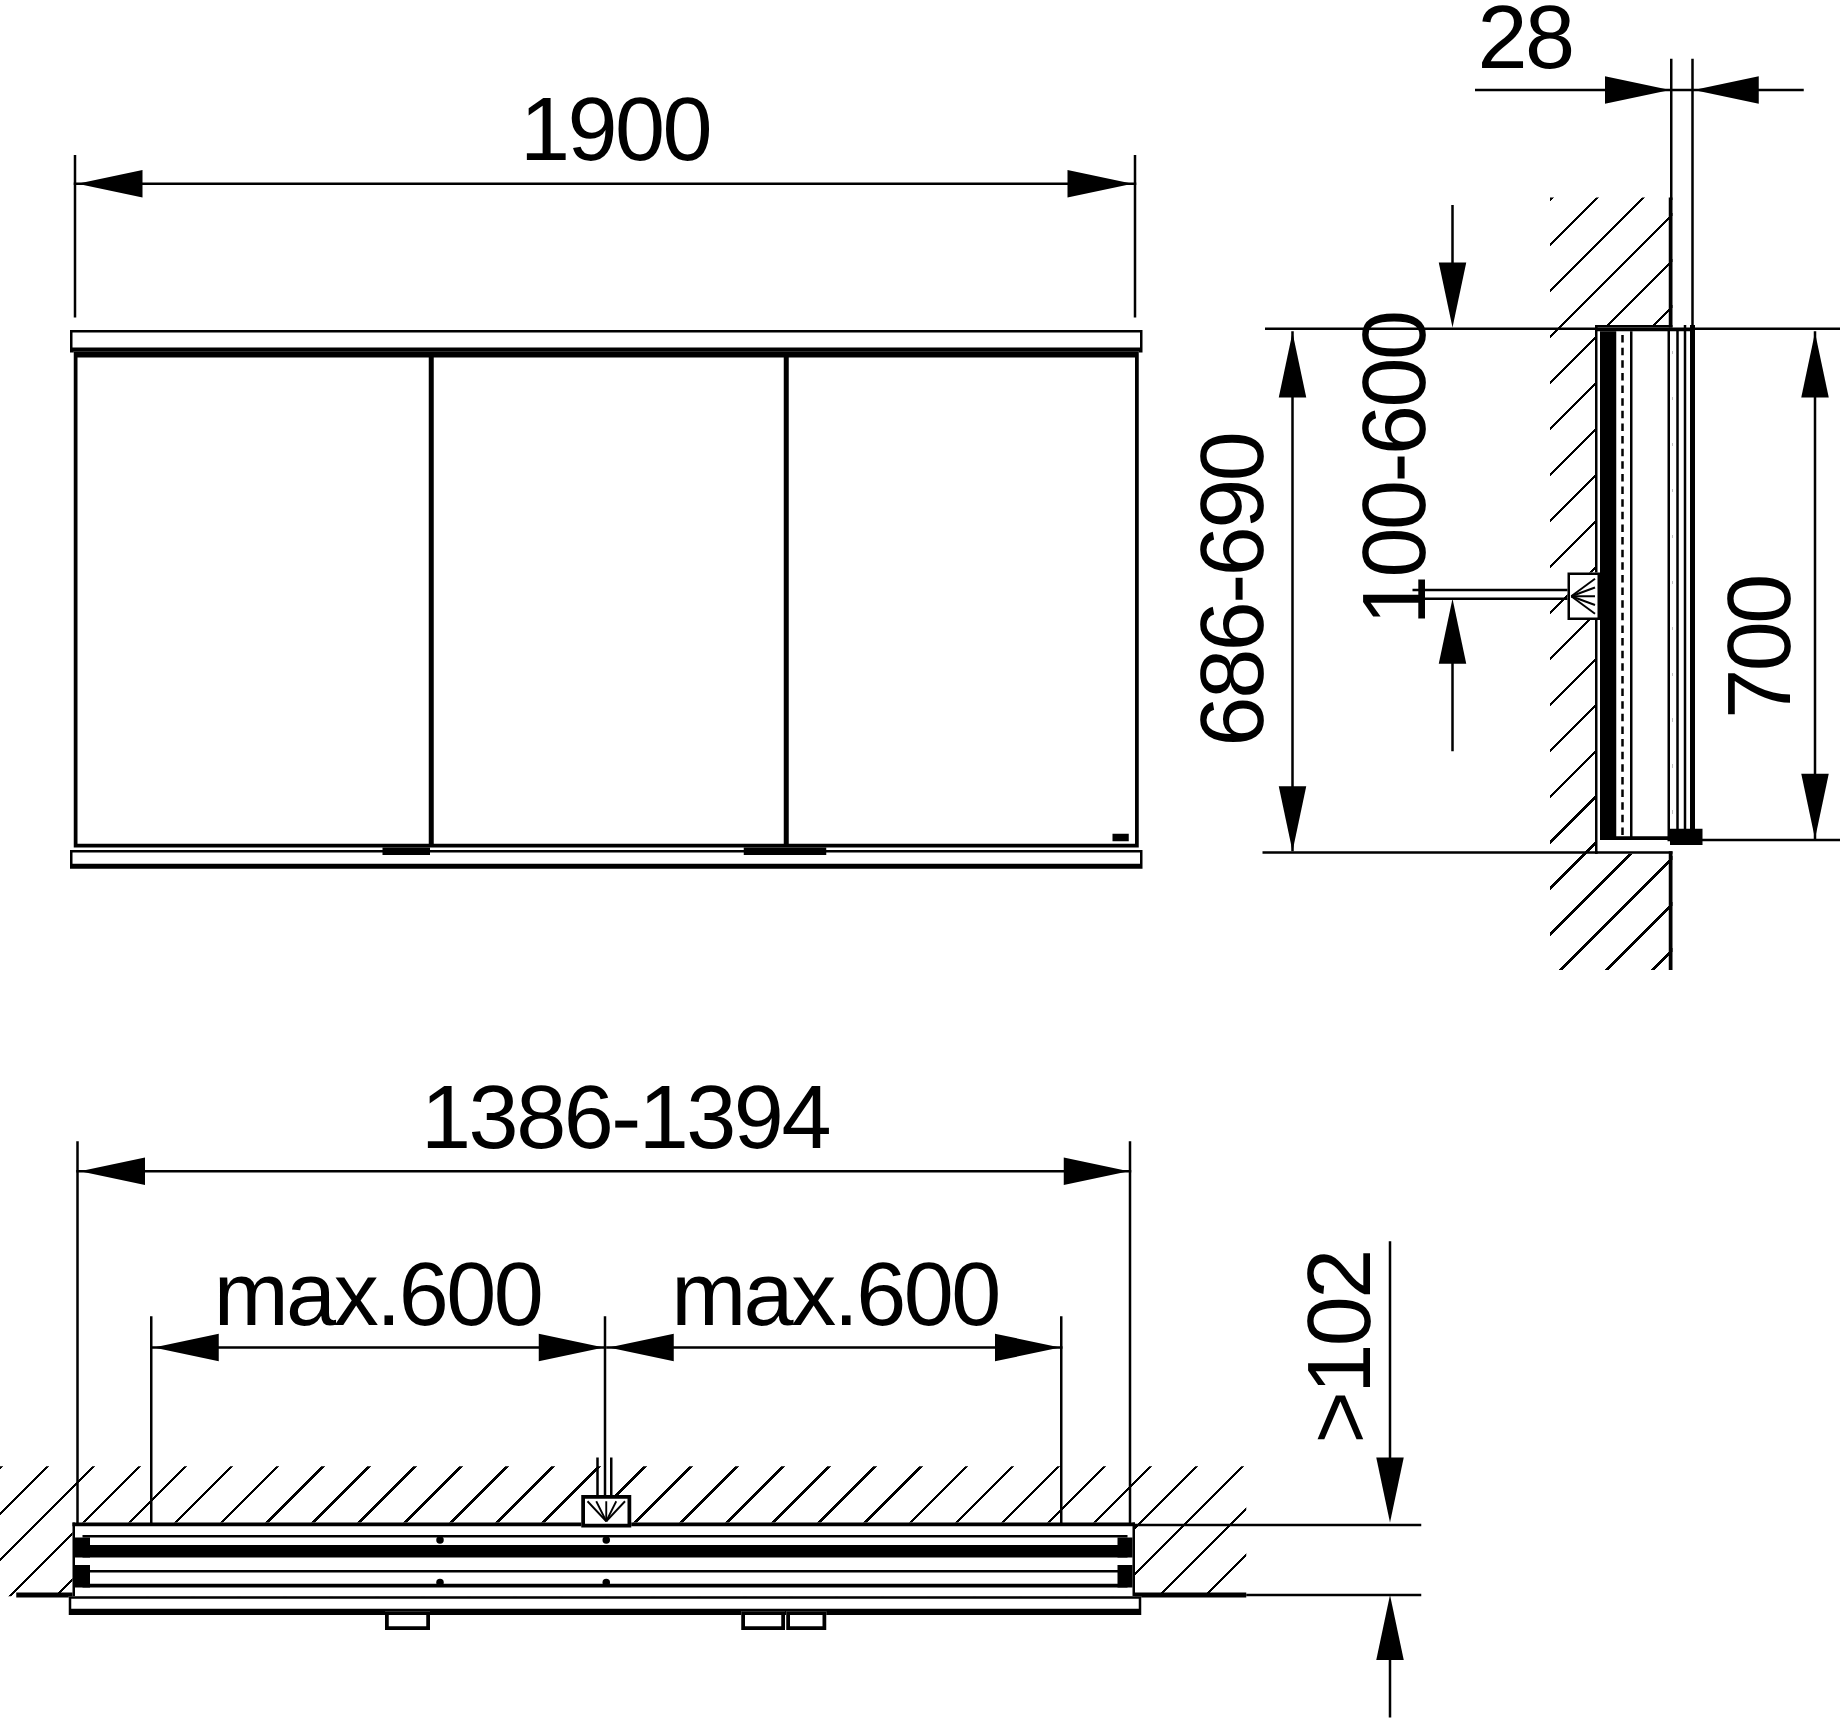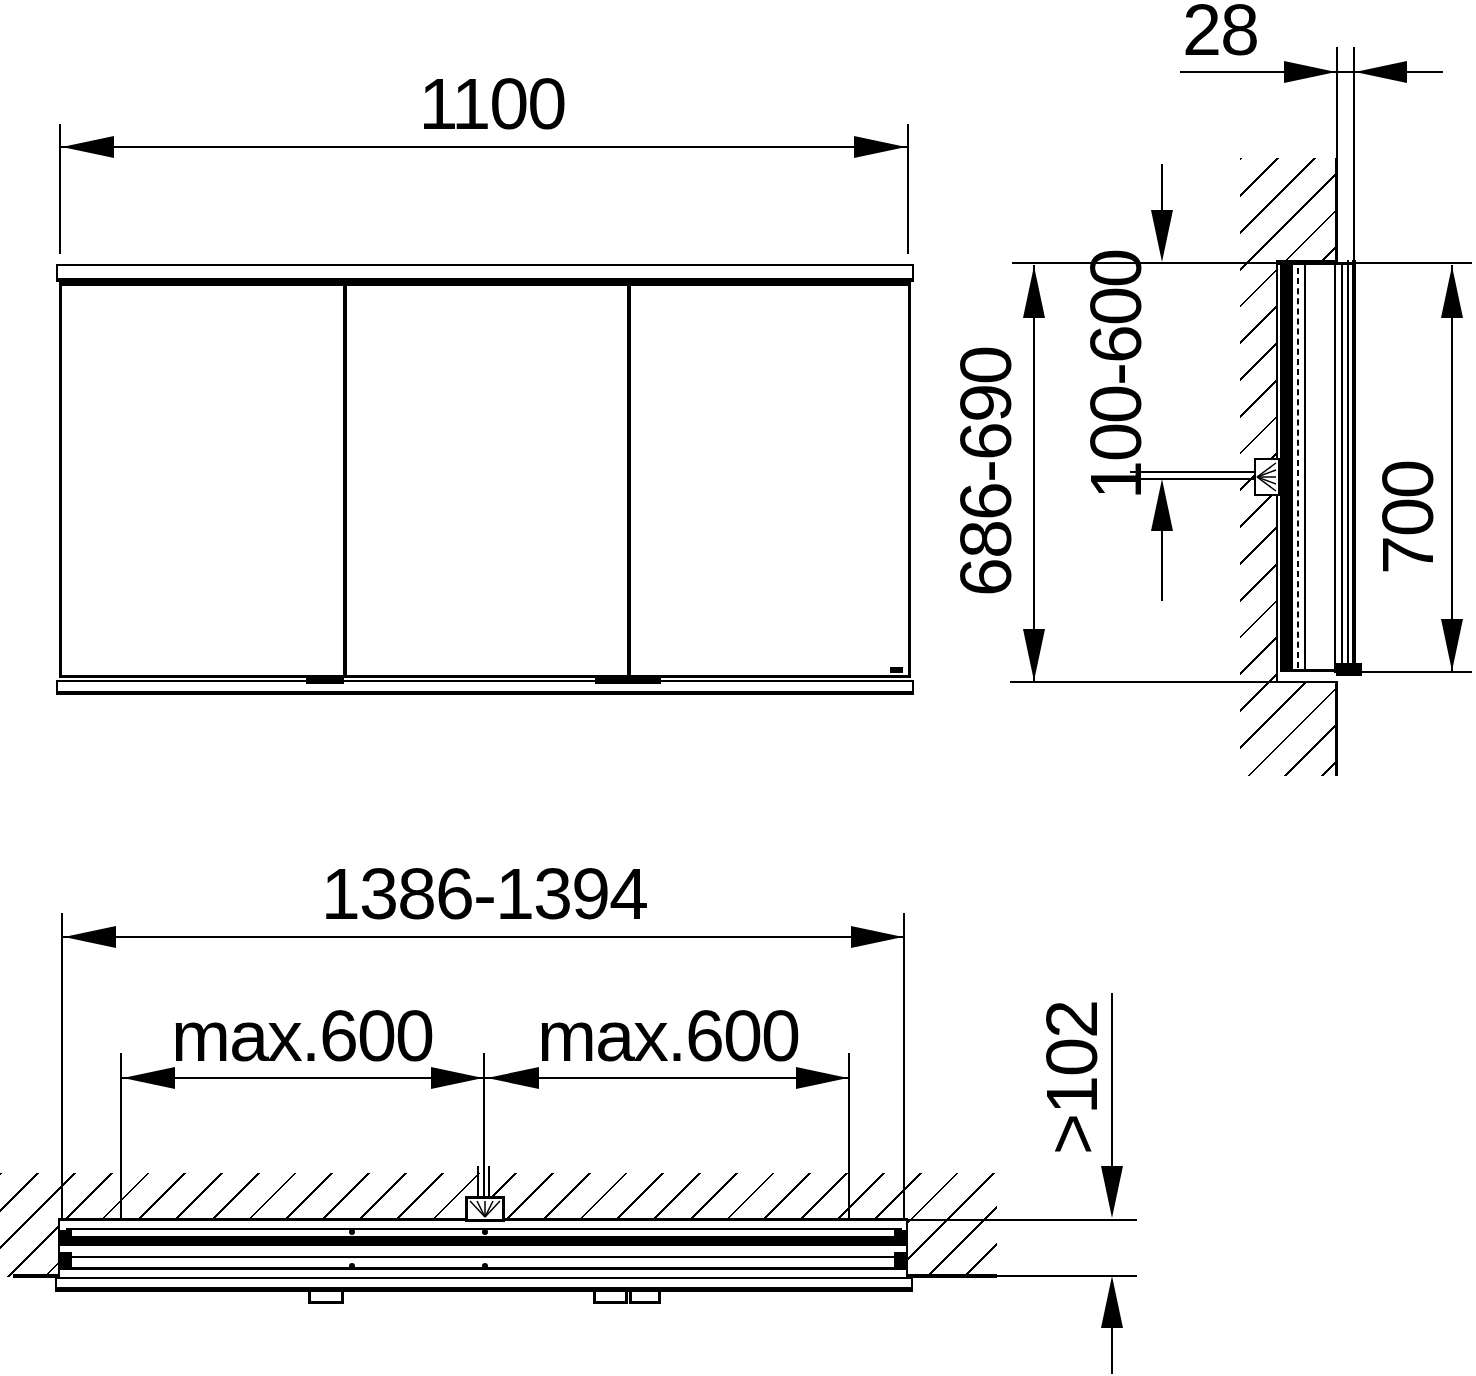--- a/index.html
+++ b/index.html
@@ -27,21 +27,21 @@
 
 <div class="canvas">
 
   <div class="layer">
 
     <div class="ln" style="left:59px;top:124px;width:2px;height:130px"></div>
     <div class="ln" style="left:907px;top:124px;width:2px;height:130px"></div>
     <div class="ln" style="left:59px;top:146px;width:850px;height:2px"></div>
     <div class="ar ar-l" style="left:62px;top:136px"></div>
     <div class="ar ar-r" style="left:854px;top:136px"></div>
-    <div class="lbl" style="left:492px;top:152px;margin-top:-48px">1100</div>
+    <div class="lbl" style="left:492px;top:152px;margin-top:-48px">1900</div>
 
     <div class="box" style="left:56px;top:264px;width:858px;height:18px;border-bottom-width:4px"></div>
     <div class="box" style="left:59px;top:281px;width:852px;height:397px;border-width:3px;border-top-width:5px"></div>
     <div class="ln" style="left:343px;top:284px;width:4px;height:392px"></div>
     <div class="ln" style="left:627px;top:284px;width:4px;height:392px"></div>
     <div class="box" style="left:56px;top:680px;width:858px;height:15px;border-bottom-width:4px"></div>
     <div class="ln" style="left:306px;top:678px;width:38px;height:6px"></div>
     <div class="ln" style="left:595px;top:678px;width:66px;height:6px"></div>
     <div class="ln" style="left:890px;top:667px;width:13px;height:6px"></div>
   </div>
@@ -148,21 +148,21 @@
         <line x1="17" y1="18" x2="25" y2="2" stroke="#000" stroke-width="1.5"></line>
         <line x1="17" y1="18" x2="32" y2="2" stroke="#000" stroke-width="1.5"></line>
       </svg>
     </div>
 
     <div class="ln" style="left:61px;top:913px;width:2px;height:306px"></div>
     <div class="ln" style="left:903px;top:913px;width:2px;height:306px"></div>
     <div class="ln" style="left:61px;top:936px;width:844px;height:2px"></div>
     <div class="ar ar-l" style="left:64px;top:926px"></div>
     <div class="ar ar-r" style="left:851px;top:926px"></div>
-    <div class="lbl" style="left:484px;top:894px">1386-1394</div>
+    <div class="lbl" style="left:500px;top:894px">1386-1394</div>
 
     <div class="ln" style="left:120px;top:1053px;width:2px;height:166px"></div>
     <div class="ln" style="left:848px;top:1053px;width:2px;height:166px"></div>
     <div class="ln" style="left:120px;top:1077px;width:365px;height:2px"></div>
     <div class="ln" style="left:485px;top:1077px;width:365px;height:2px"></div>
     <div class="ar ar-l" style="left:123px;top:1067px"></div>
     <div class="ar ar-r" style="left:431px;top:1067px"></div>
     <div class="ar ar-l" style="left:487px;top:1067px"></div>
     <div class="ar ar-r" style="left:796px;top:1067px"></div>
     <div class="lbl" style="left:302px;top:1036px">max.600</div>

